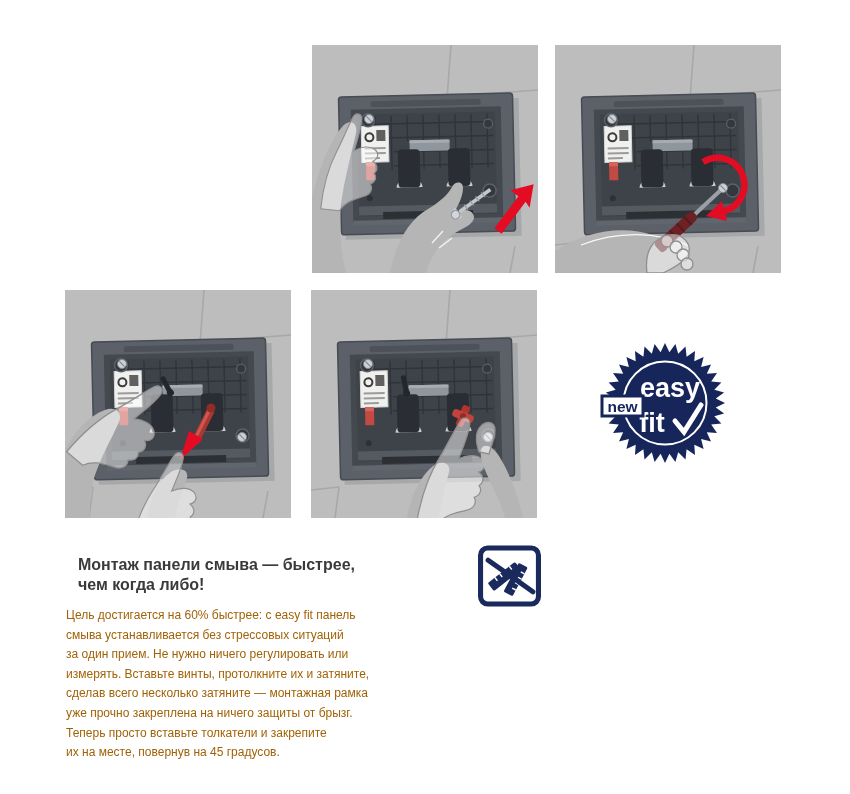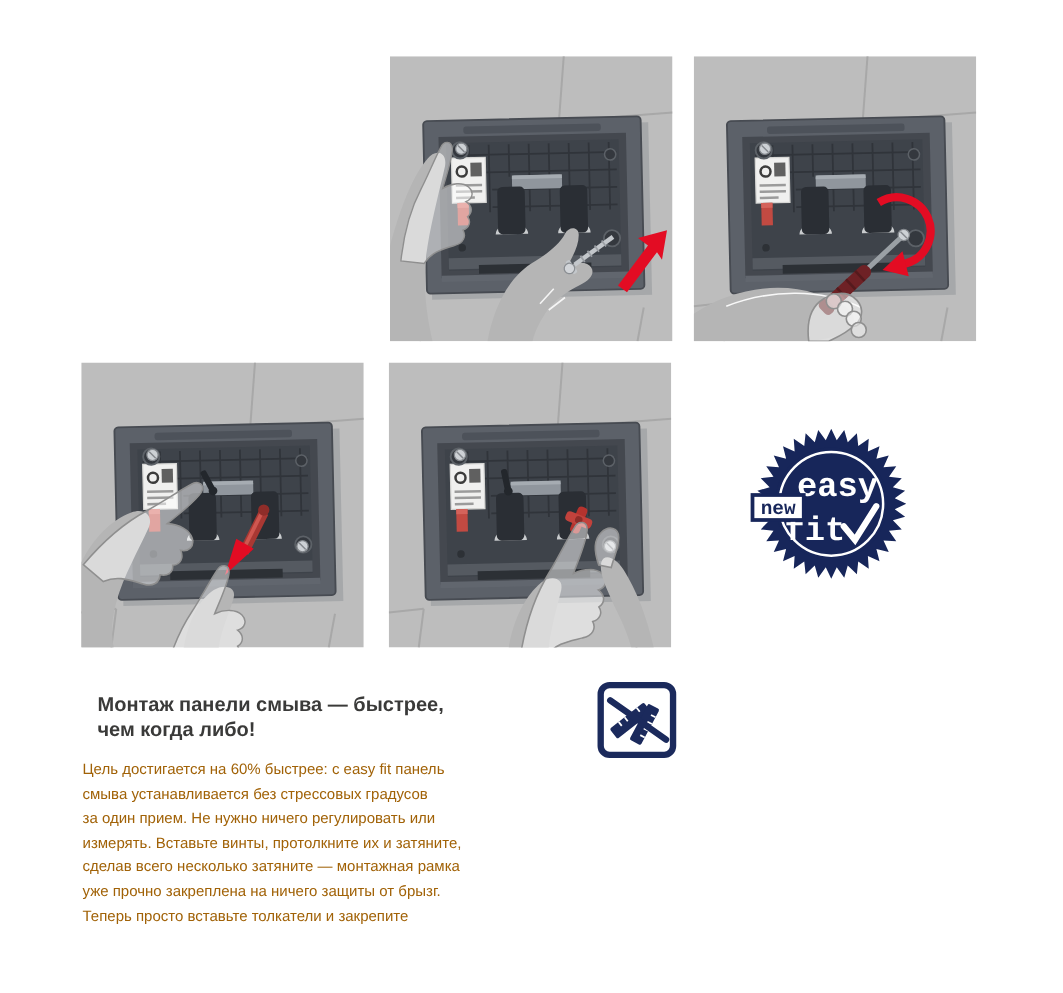--- a/index.html
+++ b/index.html
@@ -6,21 +6,21 @@
   .canvas{
     position:relative;width:850px;height:794px;background:#ffffff;
     font-family:"Liberation Sans","DejaVu Sans",sans-serif;overflow:hidden;
   }
   .step{position:absolute;width:226px;height:228px;}
   #step1{left:312px;top:45px;}
   #step2{left:555px;top:45px;}
   #step3{left:65px;top:290px;}
   #step4{left:311px;top:290px;}
   .step svg{display:block;width:100%;height:100%;}
-  .badge-wrap{position:absolute;left:599px;top:339px;width:132px;height:128px;font-family:Liberation Mono, monospace;}
+  .badge-wrap{position:absolute;left:599px;top:339px;width:132px;height:128px;}
   .tools-icon-wrap{position:absolute;left:477px;top:545px;width:65px;height:63px;}
   .text-block{position:absolute;left:66px;top:543px;width:372px;}
   .heading{font-size:16px;font-weight:bold;color:#3a3a39;line-height:19.5px;margin:12px;}
   .body-copy{margin-top:6px;}
   .body-line{font-size:12px;color:#a16207;line-height:19.6px;}
   .hand-outline{fill:rgba(255,255,255,0.5);stroke:#8f8f8f;stroke-width:1.3;}
   .arm{fill:#b5b5b5;}
   .crease{stroke:#ffffff;stroke-width:1.3;fill:none;opacity:.85;}
 </style>
 </head>
@@ -221,22 +221,23 @@
     </svg>
   </div>
 
   <div class="text-block">
     <h1 class="heading">
       <span style="display:block">Монтаж панели смыва — быстрее,</span>
       <span style="display:block">чем когда либо!</span>
     </h1>
     <div class="body-copy">
       <div class="body-line">Цель достигается на 60% быстрее: с easy fit панель</div>
-      <div class="body-line">смыва устанавливается без стрессовых градусов</div>
+      <div class="body-line">смыва устанавливается без стрессовых ситуаций</div>
       <div class="body-line">за один прием. Не нужно ничего регулировать или</div>
       <div class="body-line">измерять. Вставьте винты, протолкните их и затяните,</div>
       <div class="body-line">сделав всего несколько затяните — монтажная рамка</div>
       <div class="body-line">уже прочно закреплена на ничего защиты от брызг.</div>
       <div class="body-line">Теперь просто вставьте толкатели и закрепите</div>
+      <div class="body-line">их на месте, повернув на 45 градусов.</div>
     </div>
   </div>
 
 </div>
 
 </body></html>

